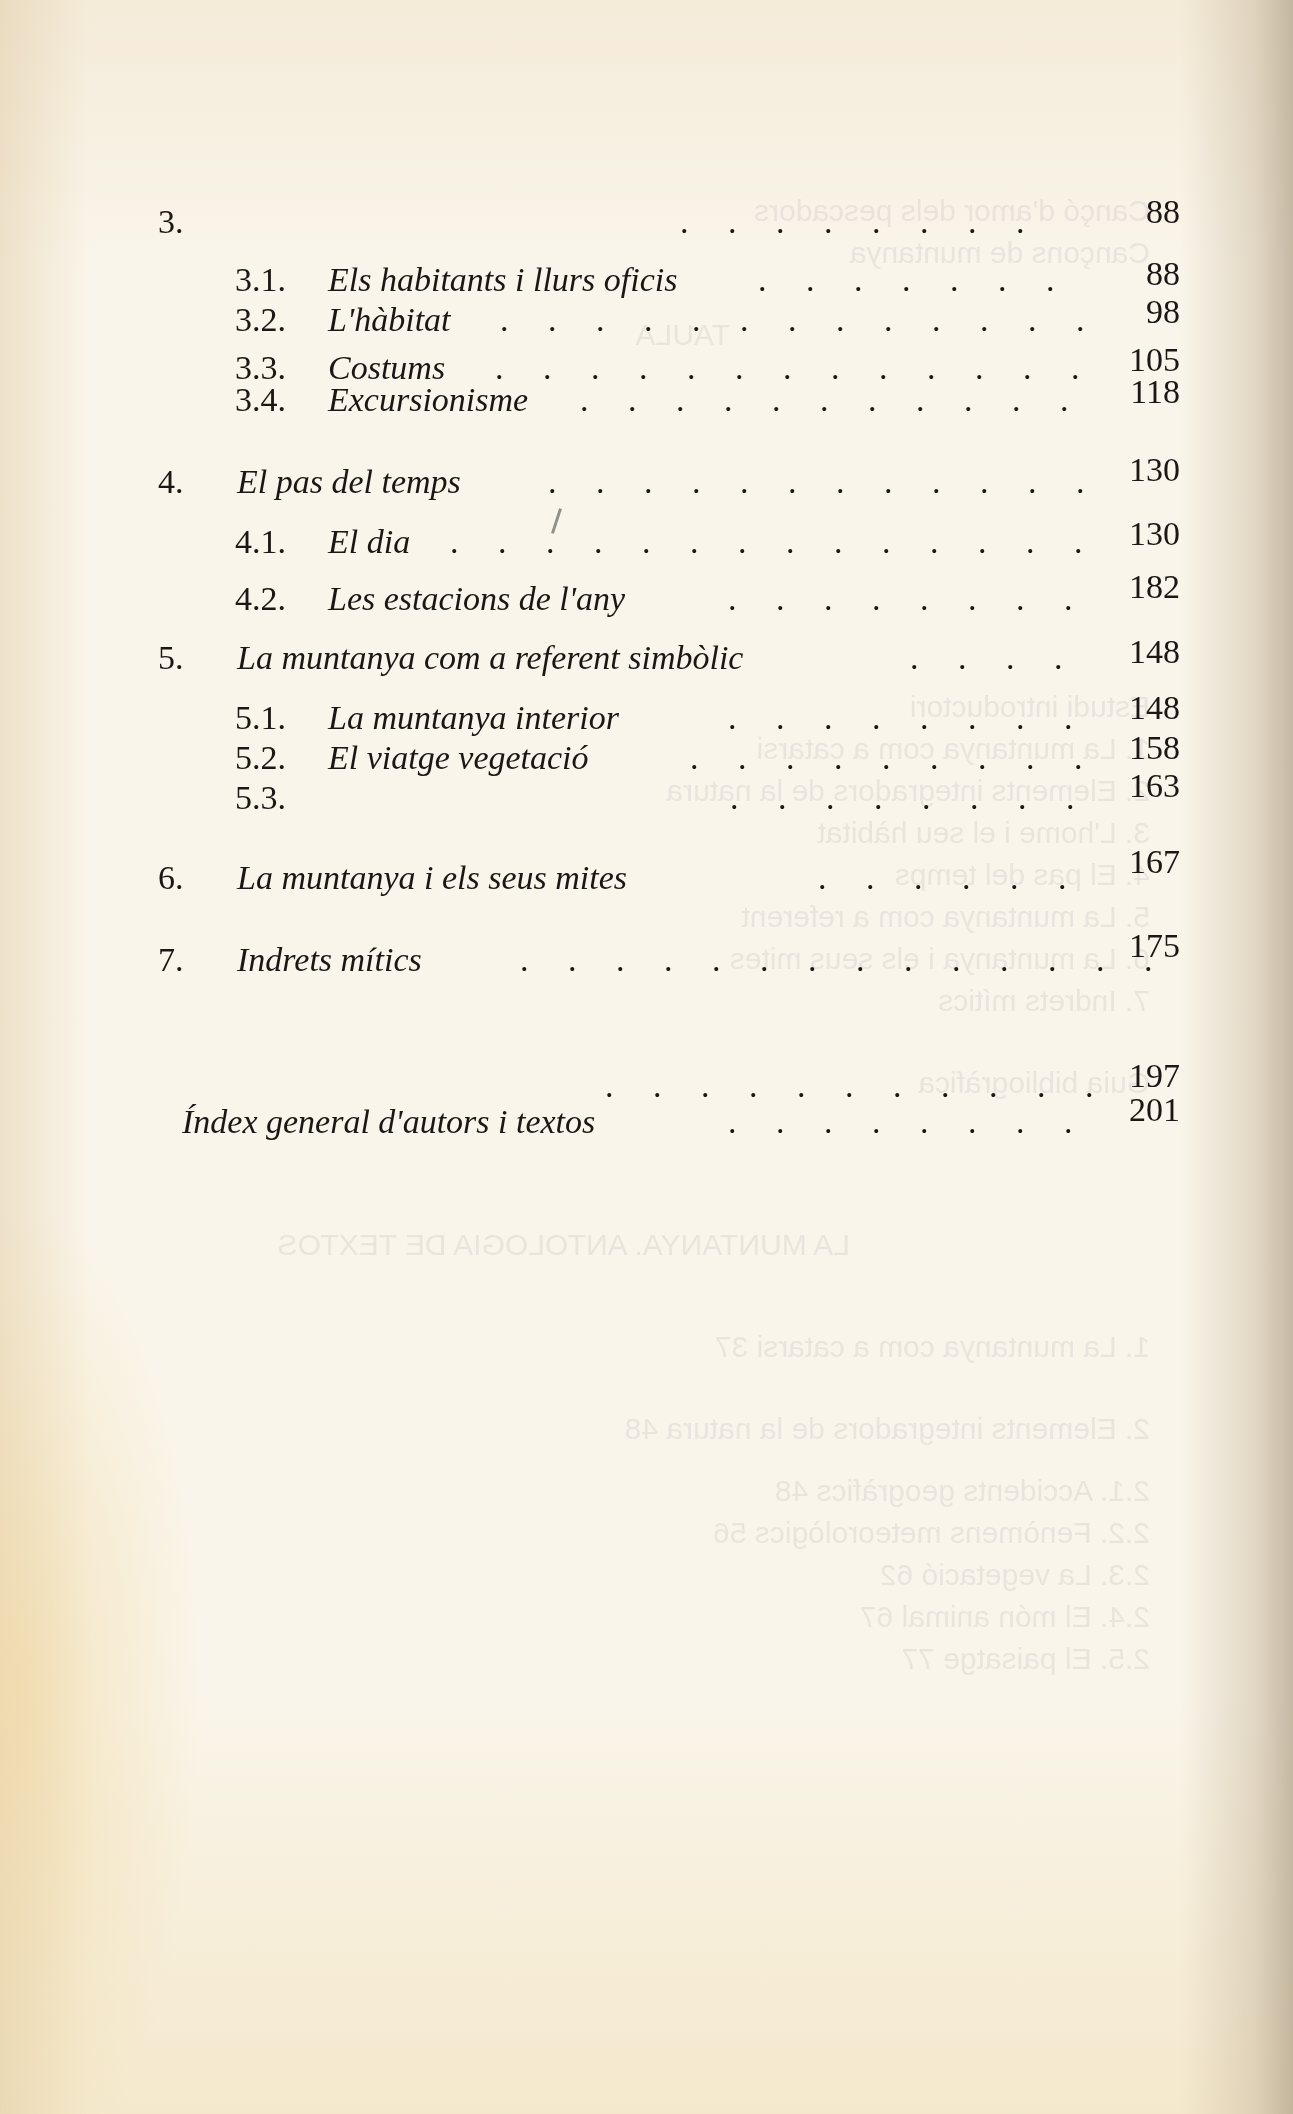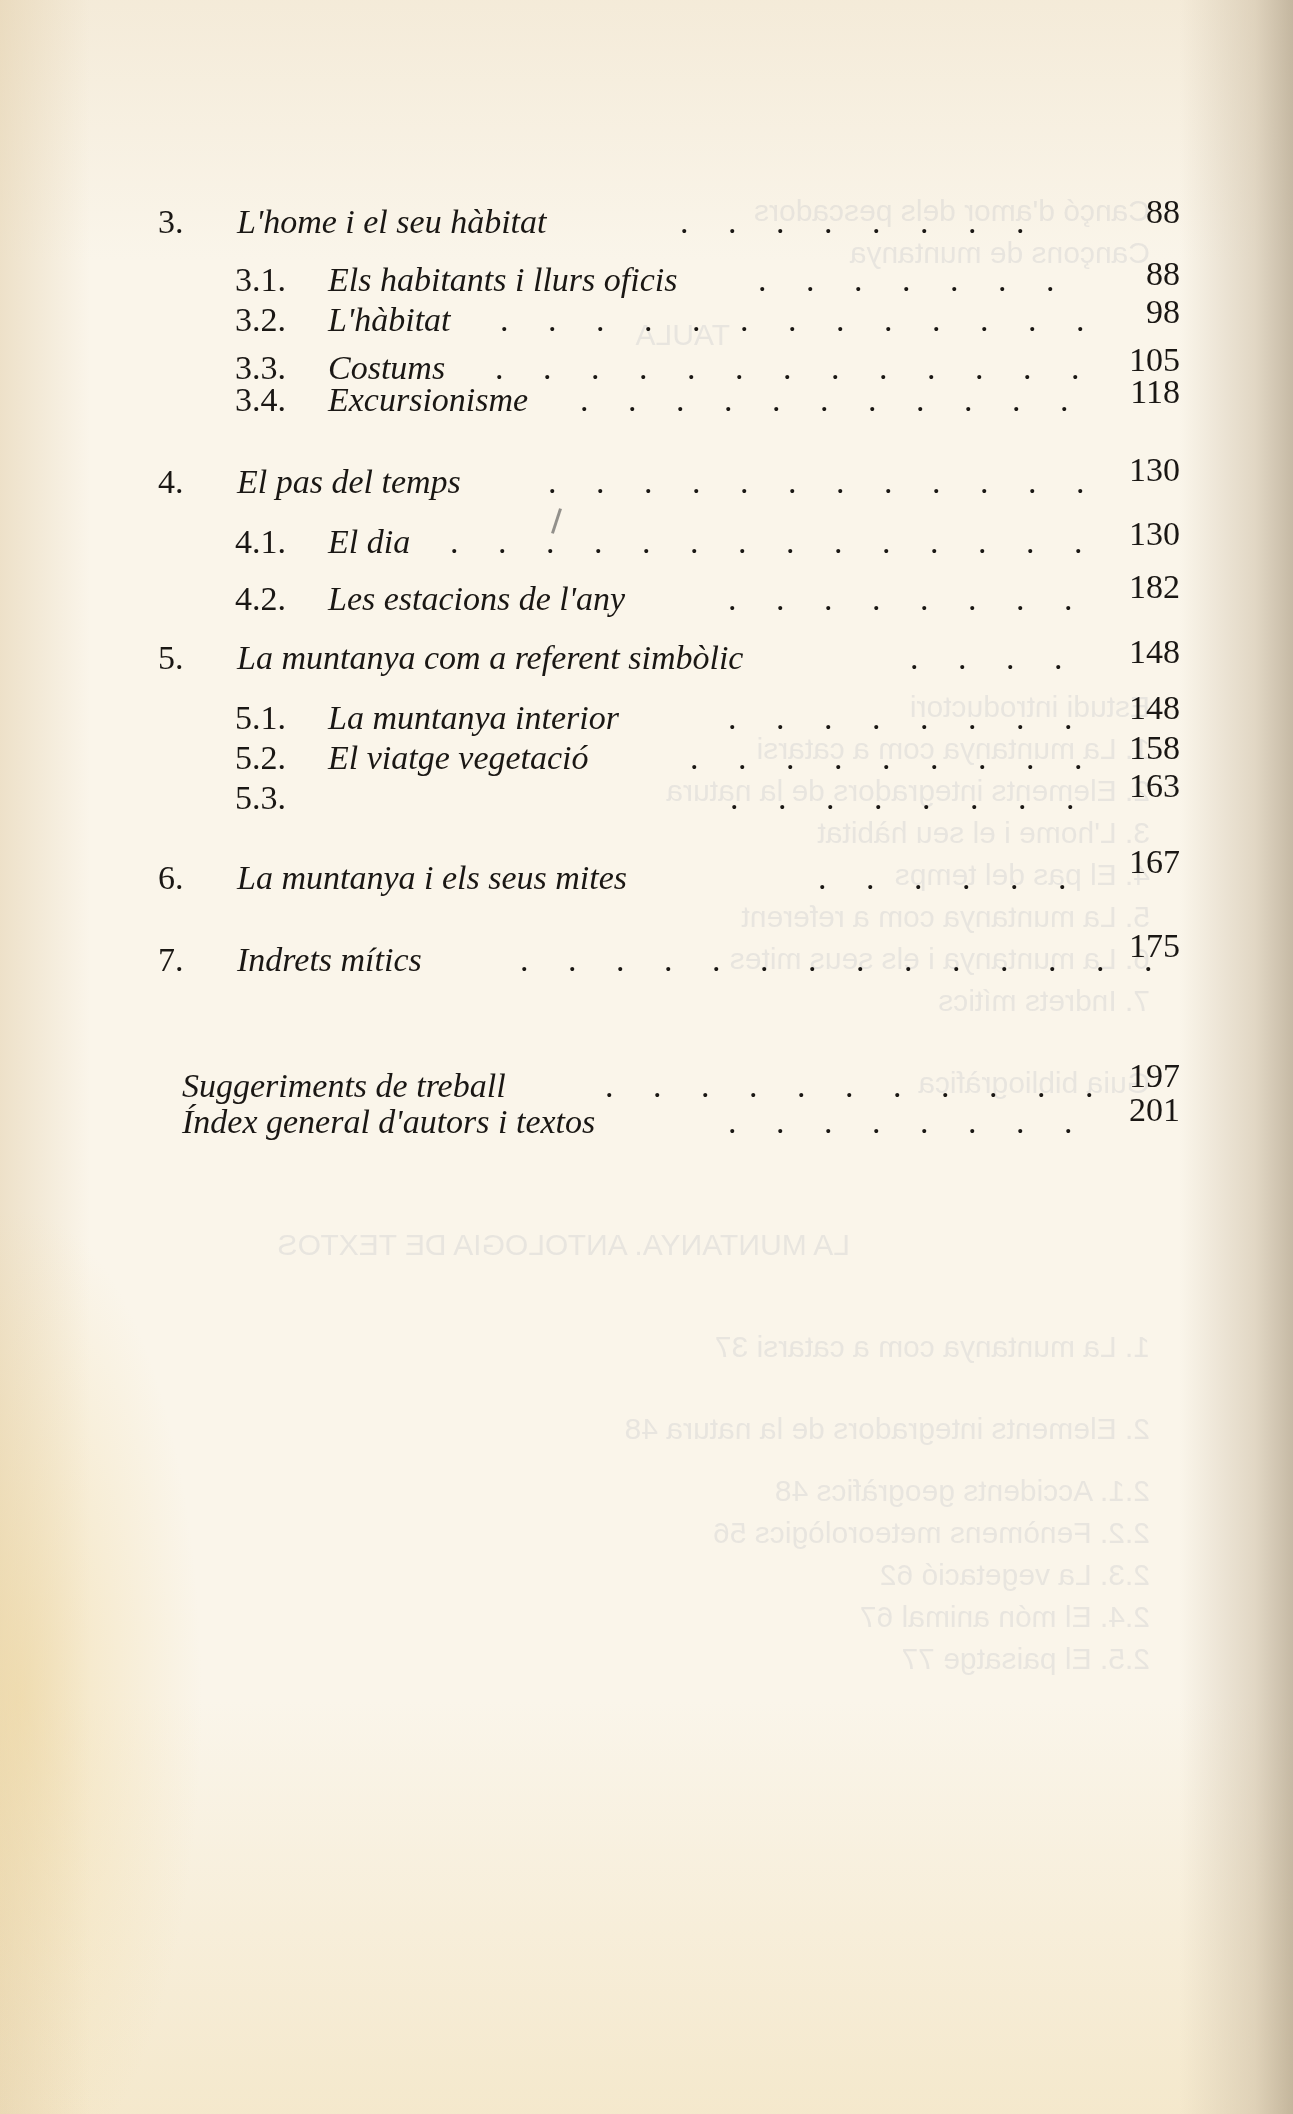--- a/index.html
+++ b/index.html
@@ -106,21 +106,20 @@
   <div>2.4. El món animal  67</div>
   <div>2.5. El paisatge  77</div>
 </div>
 
 <div class="mark"></div>
 
 <div class="toc">
 
   <div class="row main" style="top:202px">
     <span class="num">3.</span>
-    <span class="title italic">L'home i el seu hàbitat</span>
     <span class="leader" style="left:680px">. . . . . . . .</span>
     <span class="page" style="top:-10px">88</span>
   </div>
   <div class="row sub" style="top:260px">
     <span class="num">3.1.</span>
     <span class="title">Els habitants i llurs oficis</span>
     <span class="leader" style="left:758px">. . . . . . .</span>
     <span class="page" style="top:-6px">88</span>
   </div>
   <div class="row sub" style="top:300px">
@@ -193,21 +192,20 @@
   </div>
 
   <div class="row main" style="top:940px">
     <span class="num">7.</span>
     <span class="title italic">Indrets mítics</span>
     <span class="leader" style="left:520px">. . . . . . . . . . . . . .</span>
     <span class="page" style="top:-14px">175</span>
   </div>
 
   <div class="row extra" style="top:1066px">
-    <span class="title italic">Suggeriments de treball</span>
     <span class="leader" style="left:605px">. . . . . . . . . . .</span>
     <span class="page" style="top:-10px">197</span>
   </div>
   <div class="row extra" style="top:1102px">
     <span class="title italic">Índex general d'autors i textos</span>
     <span class="leader" style="left:728px">. . . . . . . .</span>
     <span class="page" style="top:-12px">201</span>
   </div>
 </div>
 

